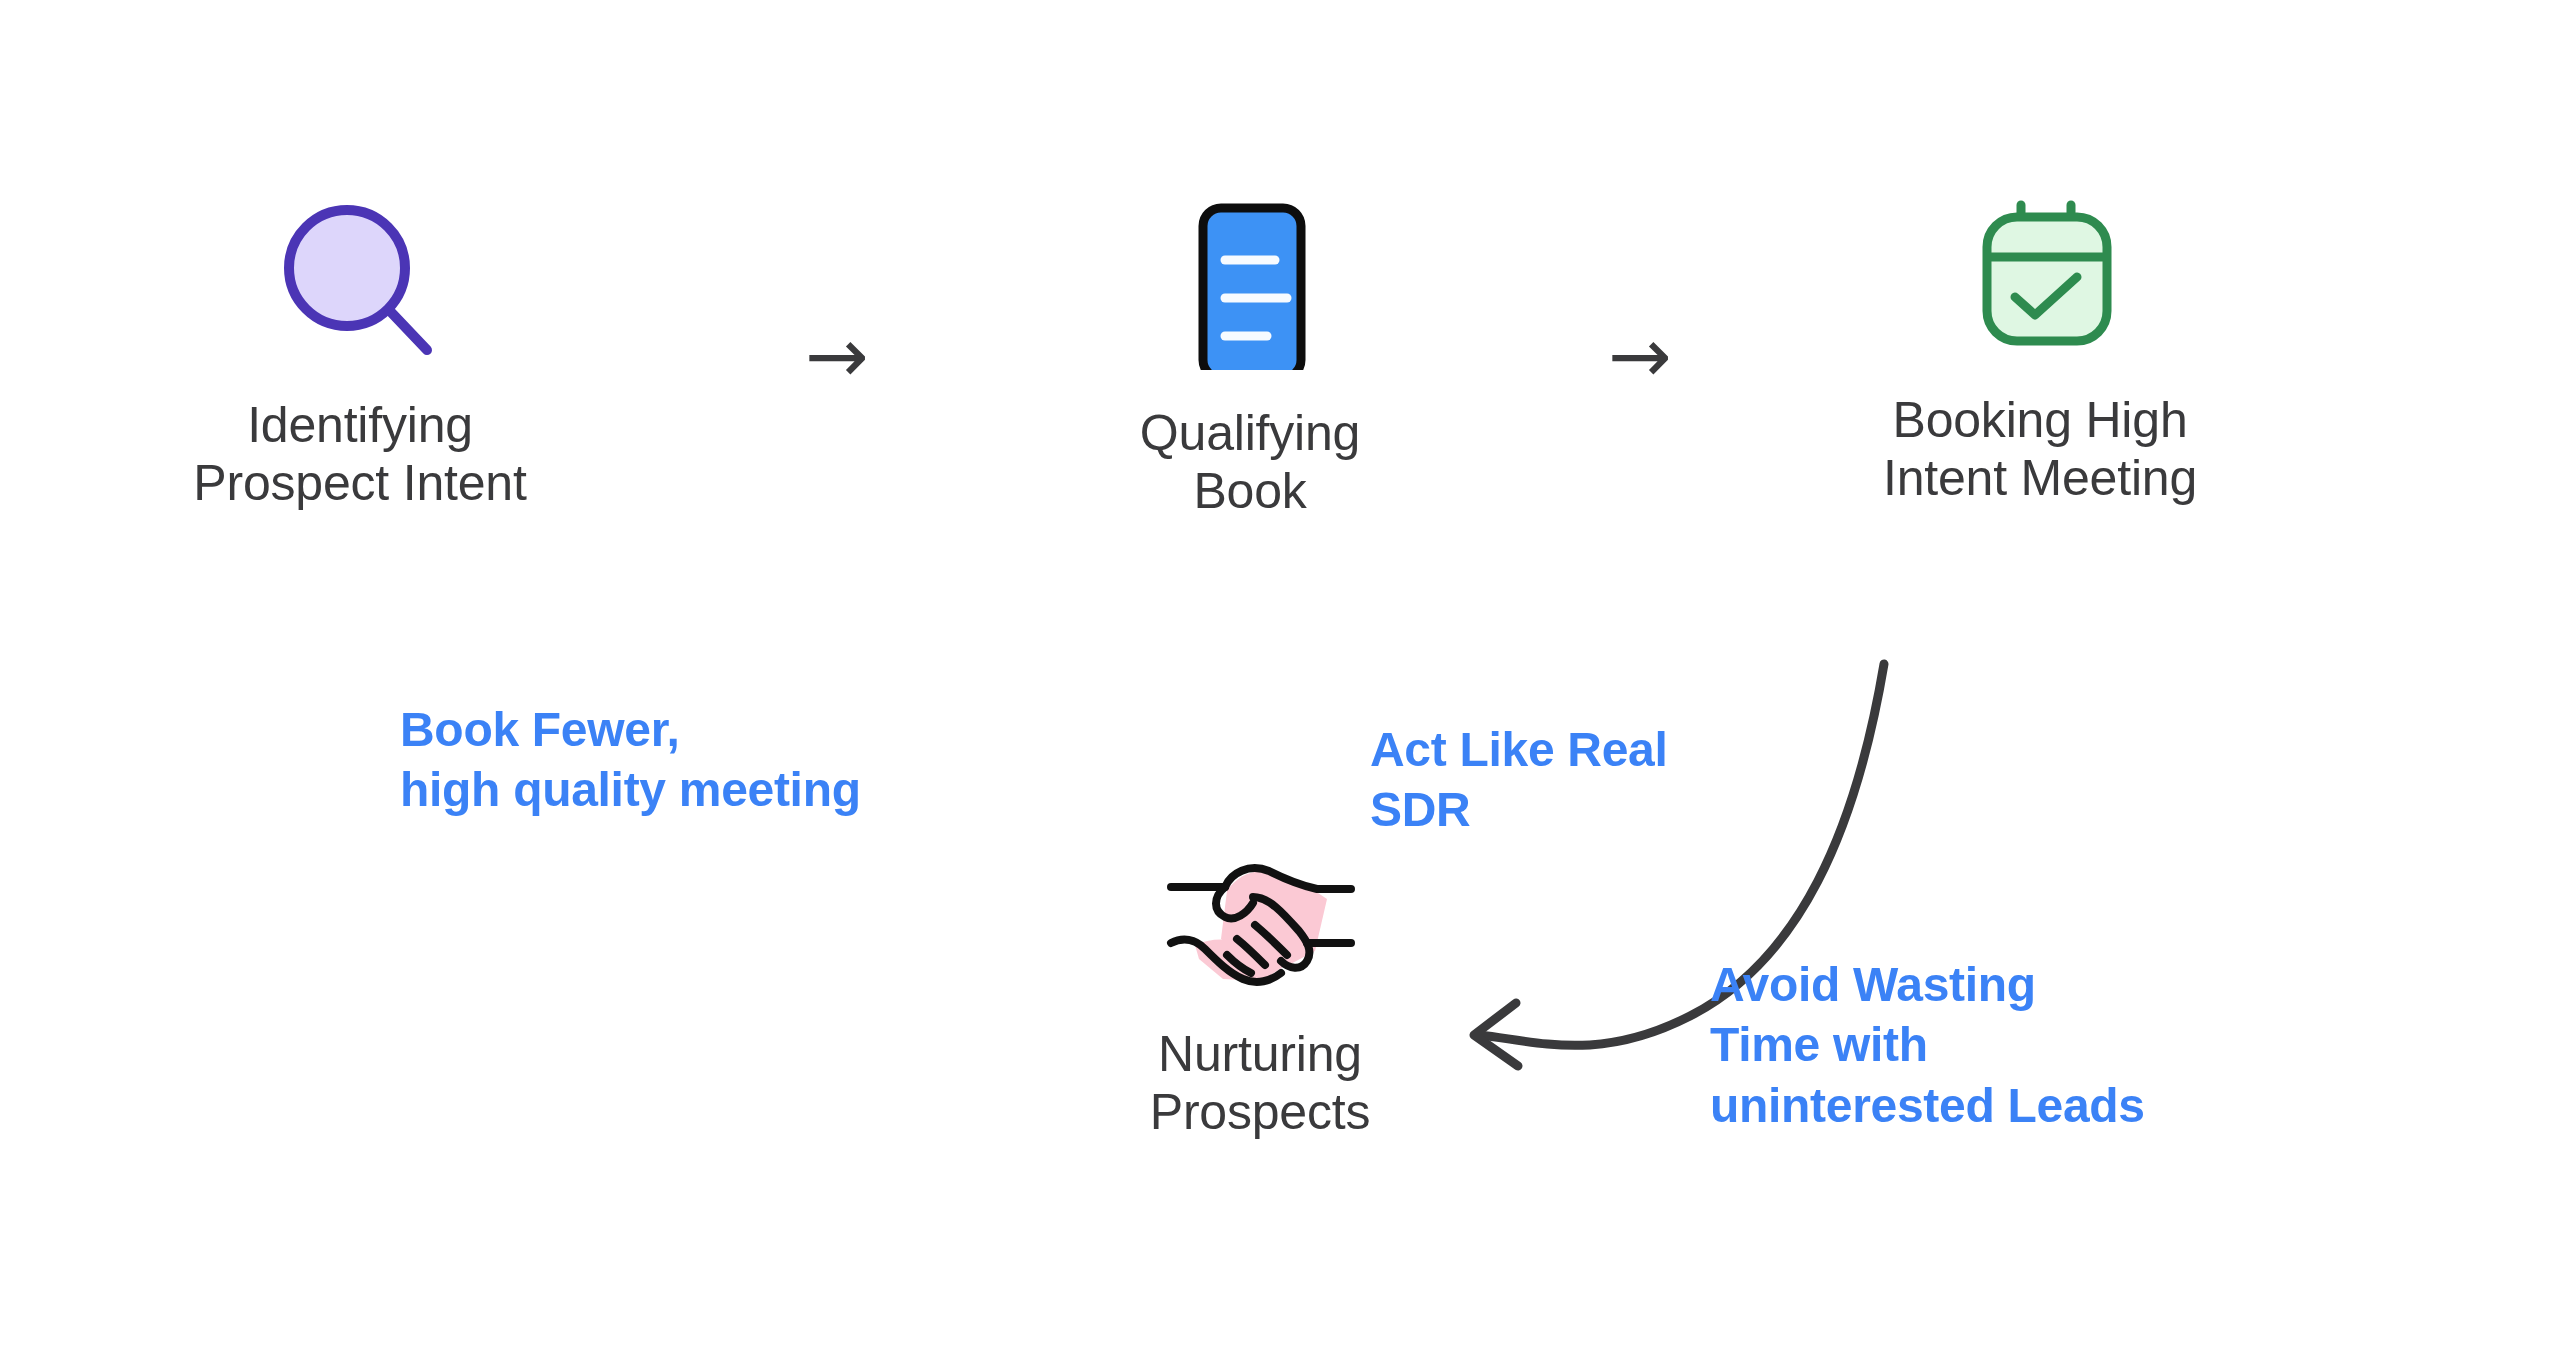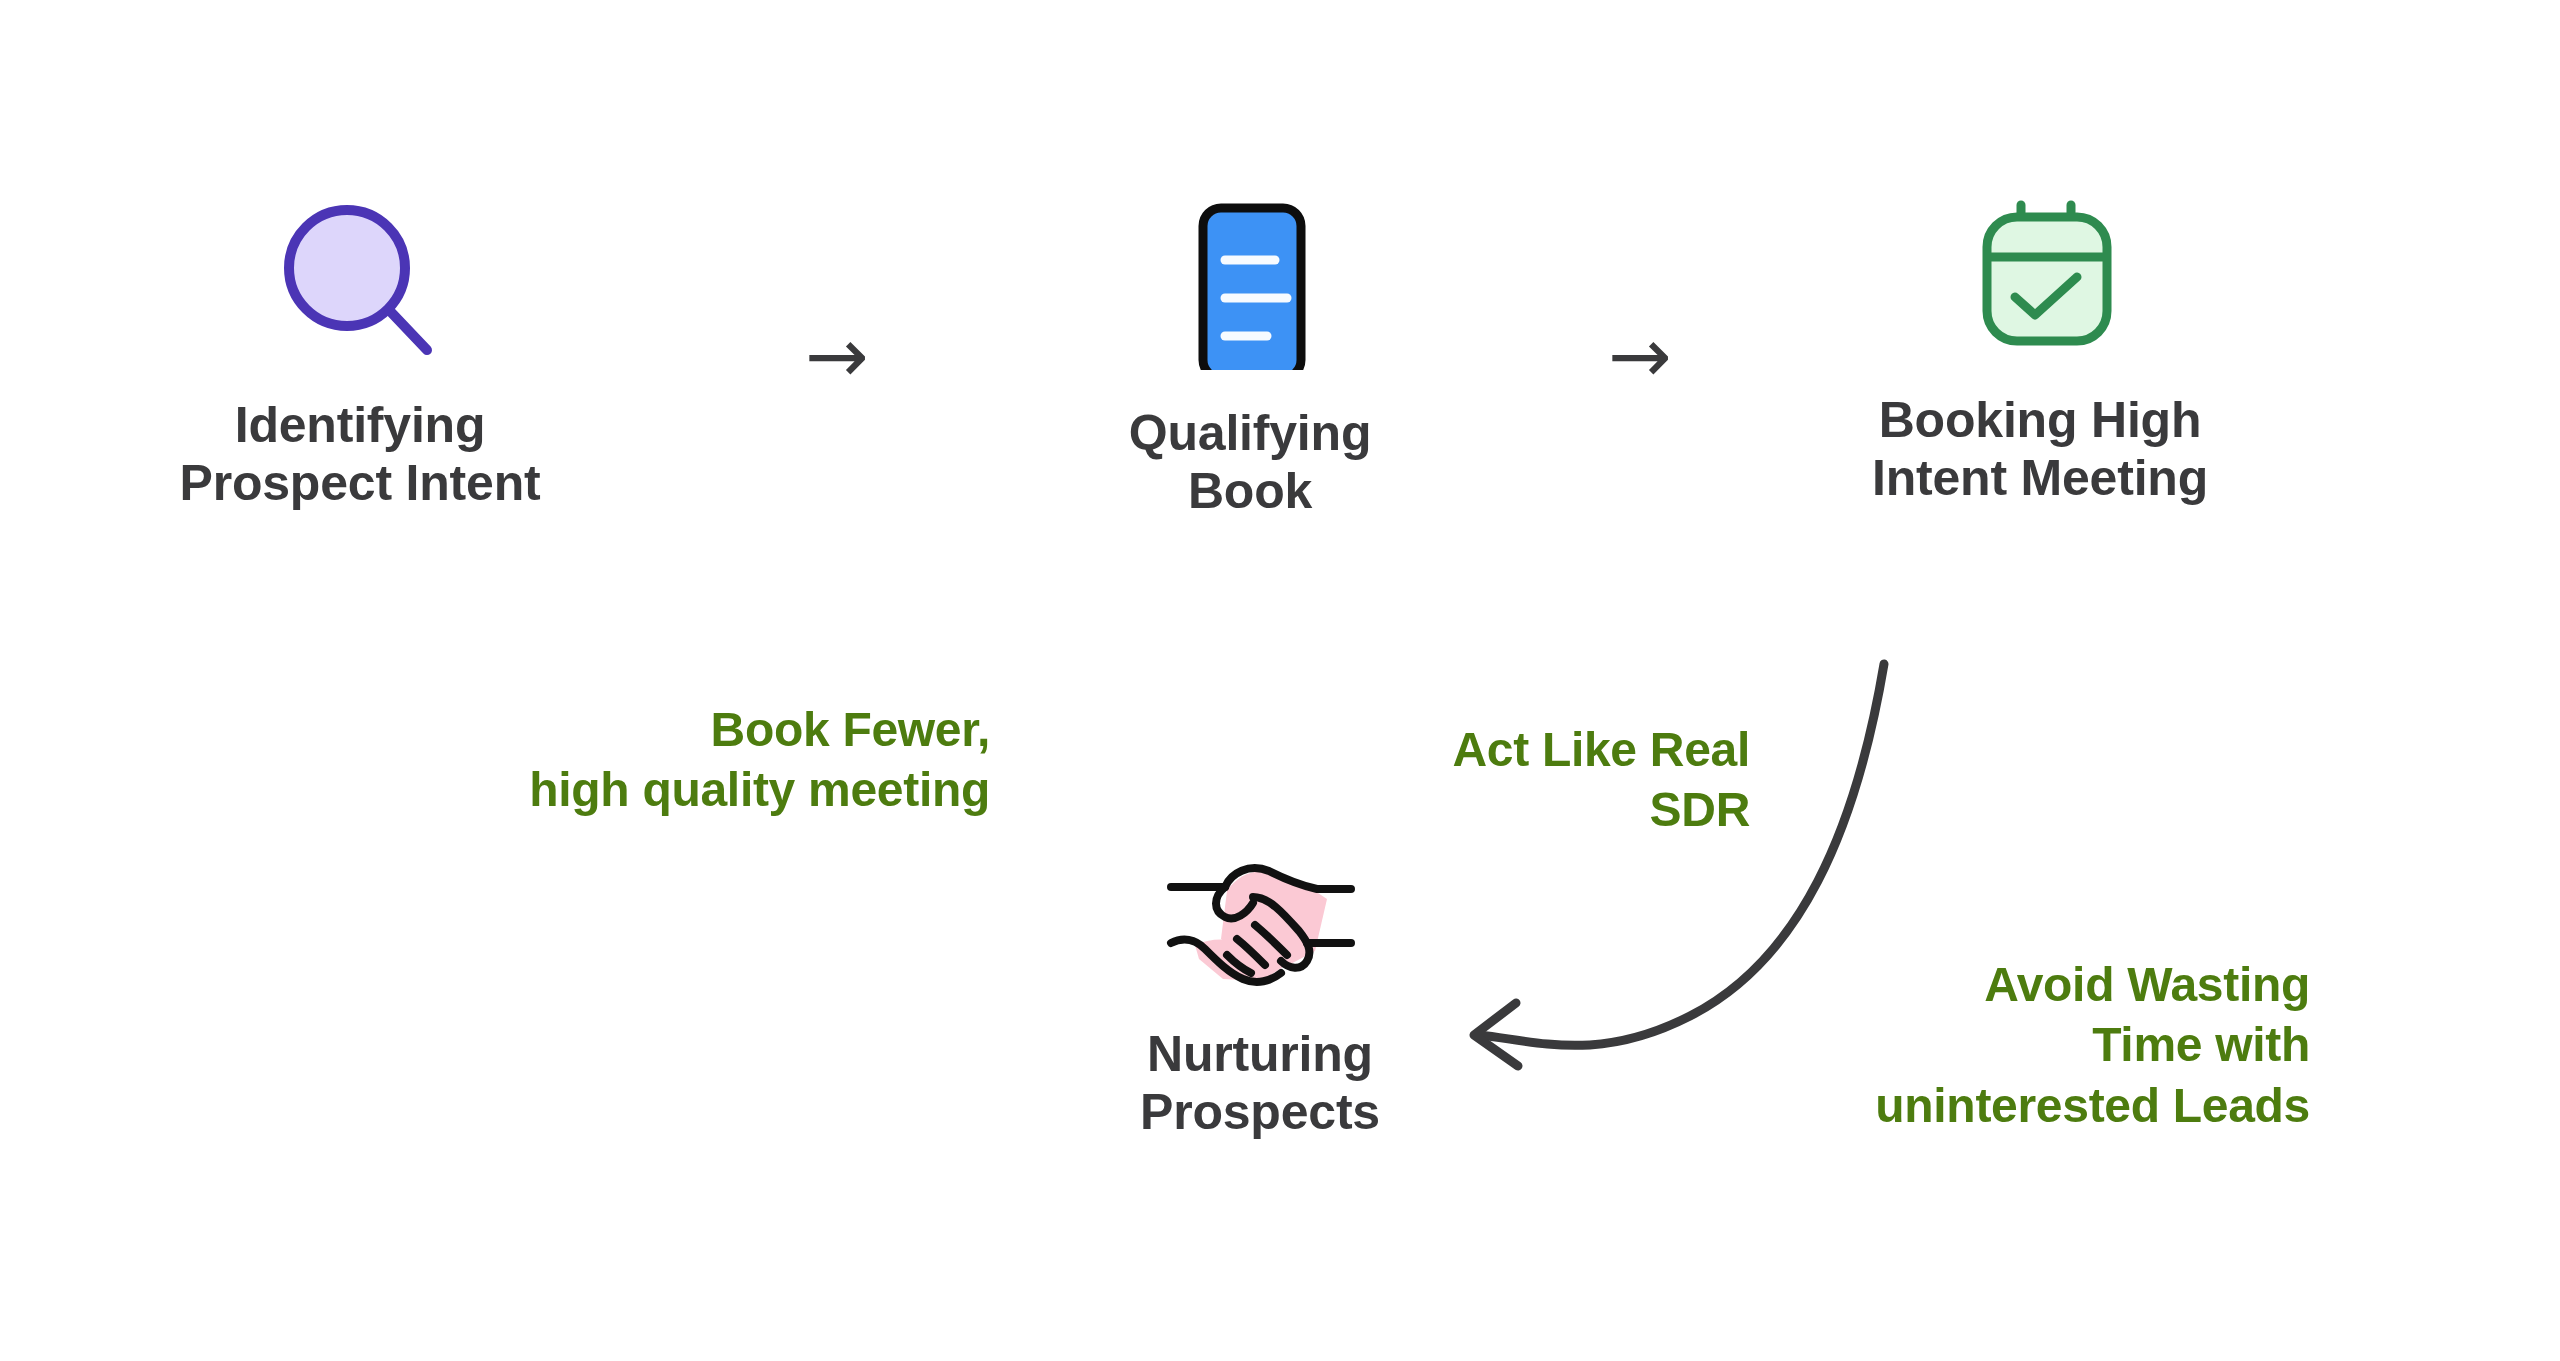--- a/index.html
+++ b/index.html
@@ -33,21 +33,21 @@
 
   .icon-wrap {
     display: block;
     line-height: 0;
   }
 
   .step-label {
     margin-top: 26px;
     font-size: 50px;
     line-height: 1.16;
-    font-weight: 700;
+    font-weight: 400;
     color: #3a3a3c;
     text-align: center;
     white-space: pre-line;
     letter-spacing: -0.2px;
   }
 
   
   .flow-arrow {
     position: absolute;
     font-size: 76px;
@@ -57,22 +57,22 @@
     font-weight: 400;
     user-select: none;
   }
 
   
   .annotation {
     position: absolute;
     font-size: 48px;
     line-height: 1.26;
     font-weight: 700;
-    color: #4d7c0f;
-    text-align: right;
+    color: #3b82f6;
+    text-align: left;
     white-space: pre-line;
     letter-spacing: -0.3px;
   }
 
   
   #curve-layer {
     position: absolute;
     left: 0;
     top: 0;
     width: 2560px;

